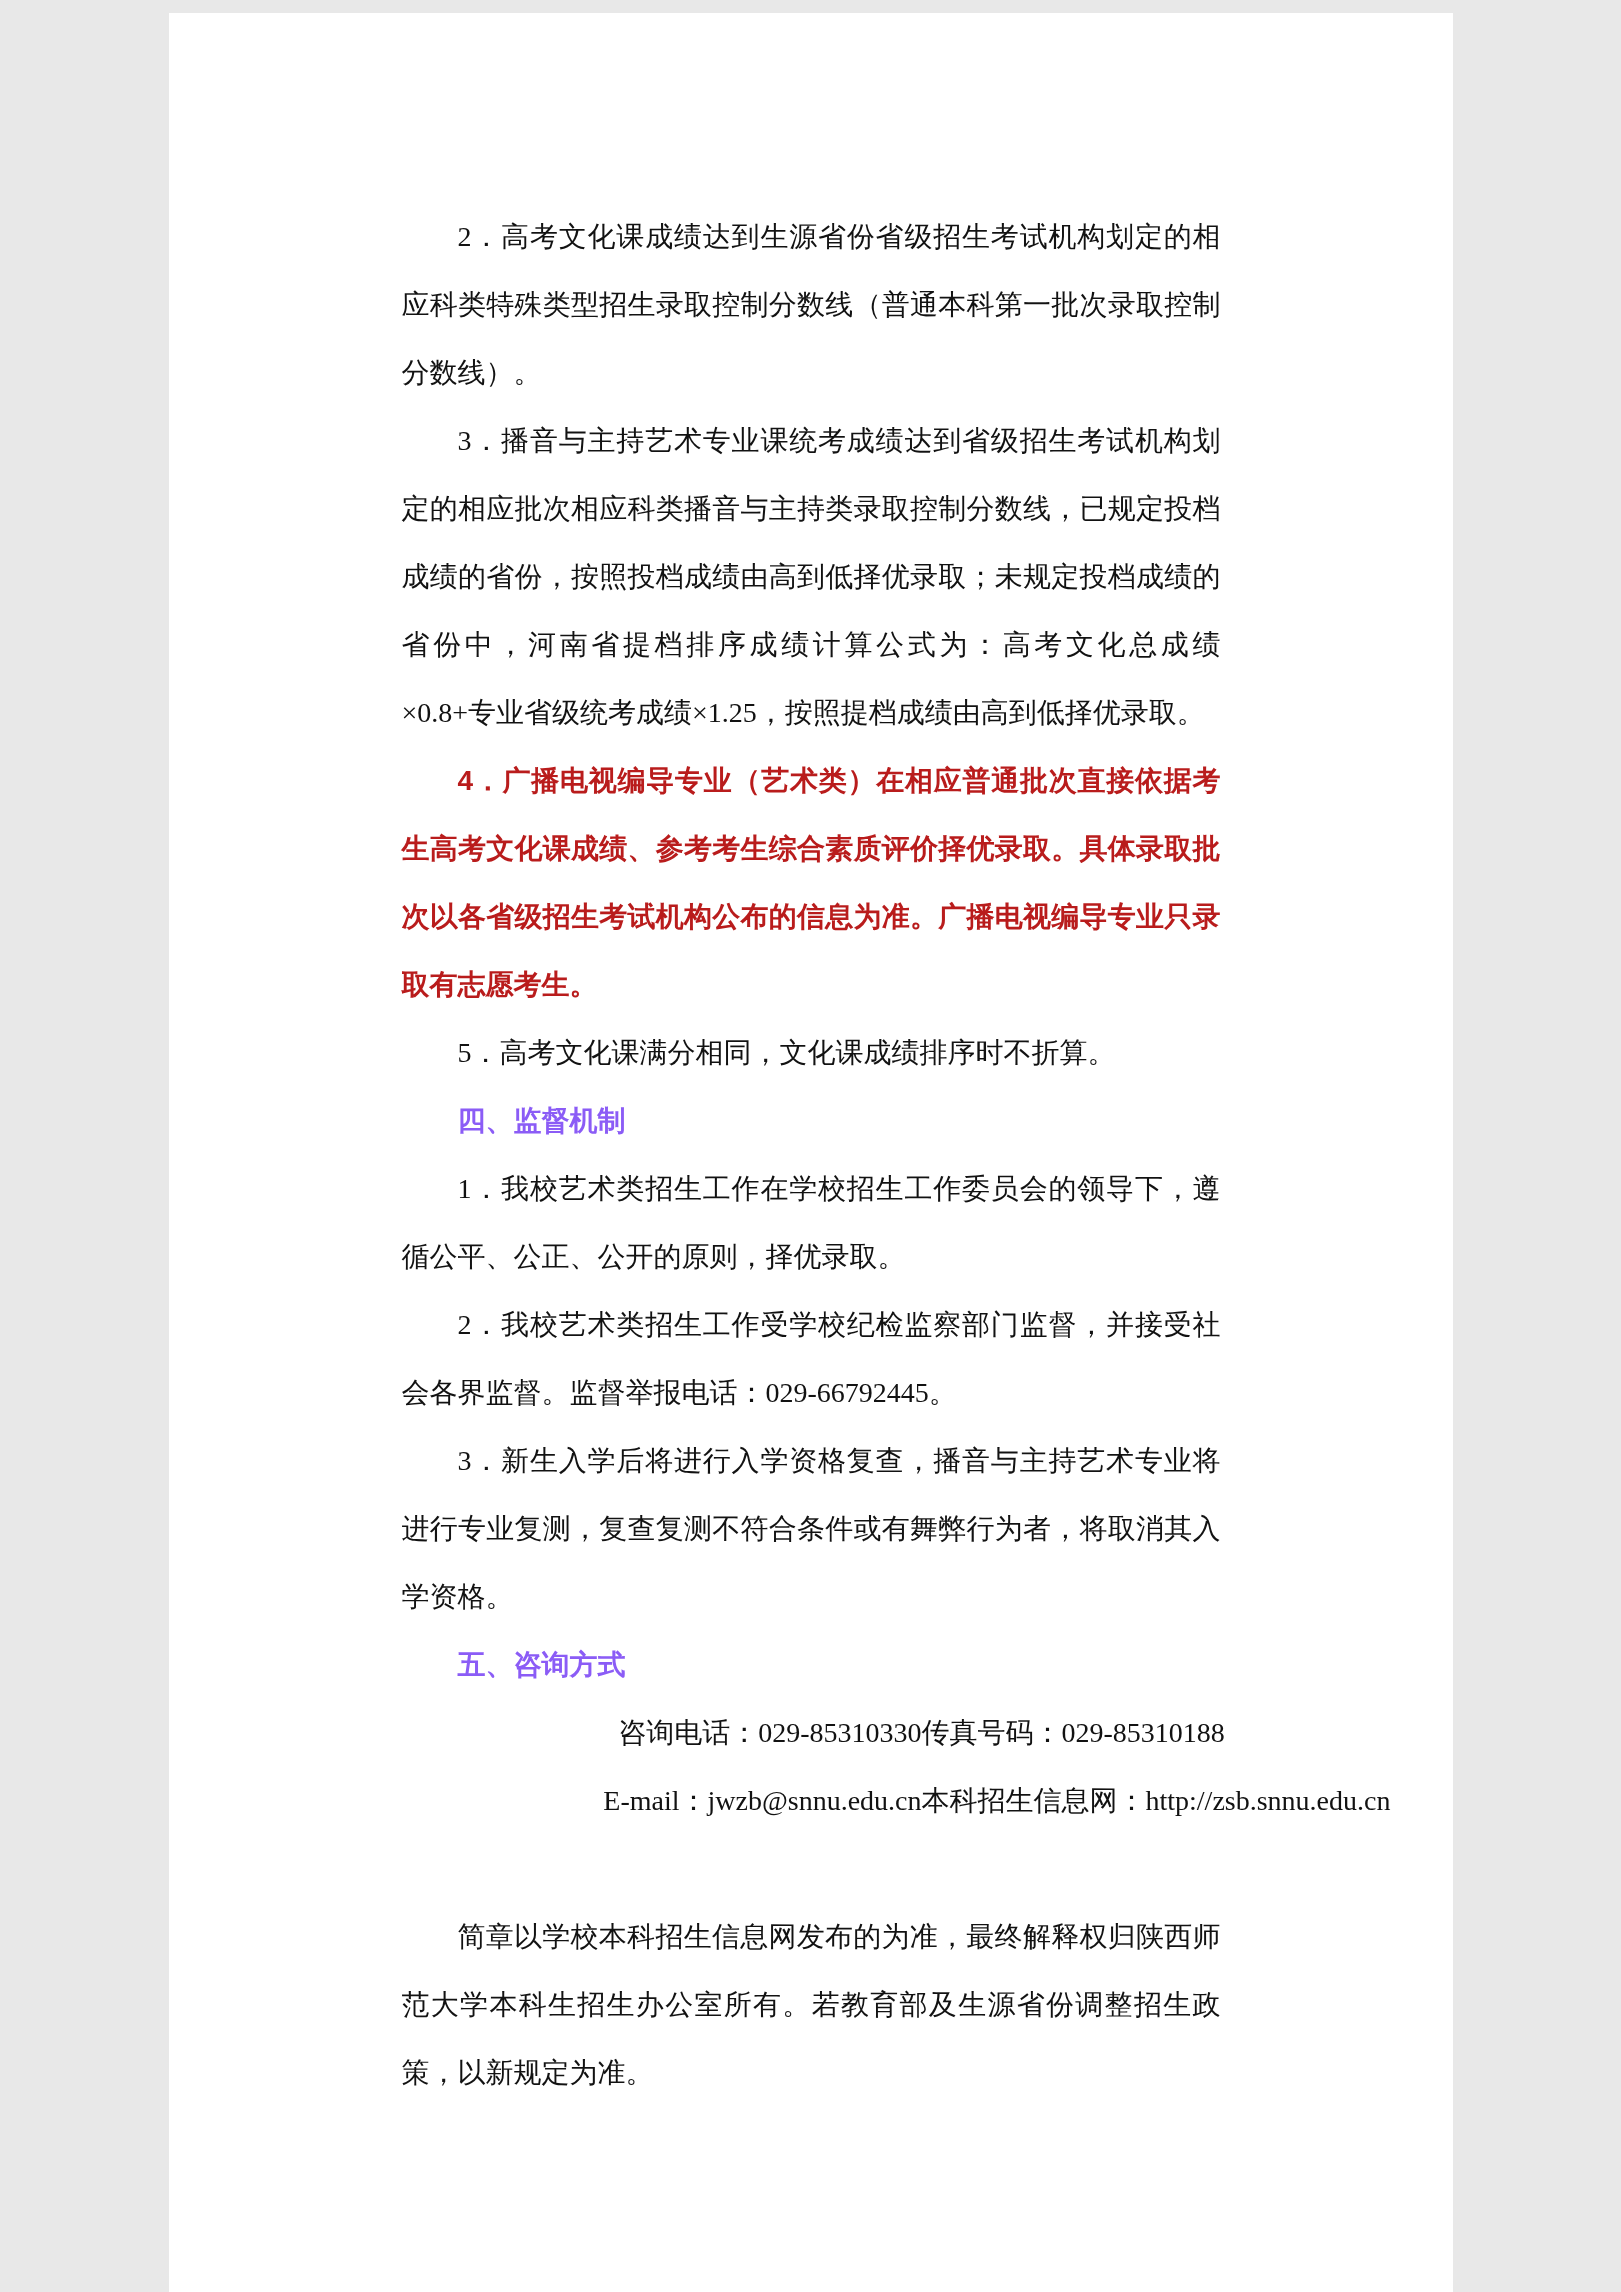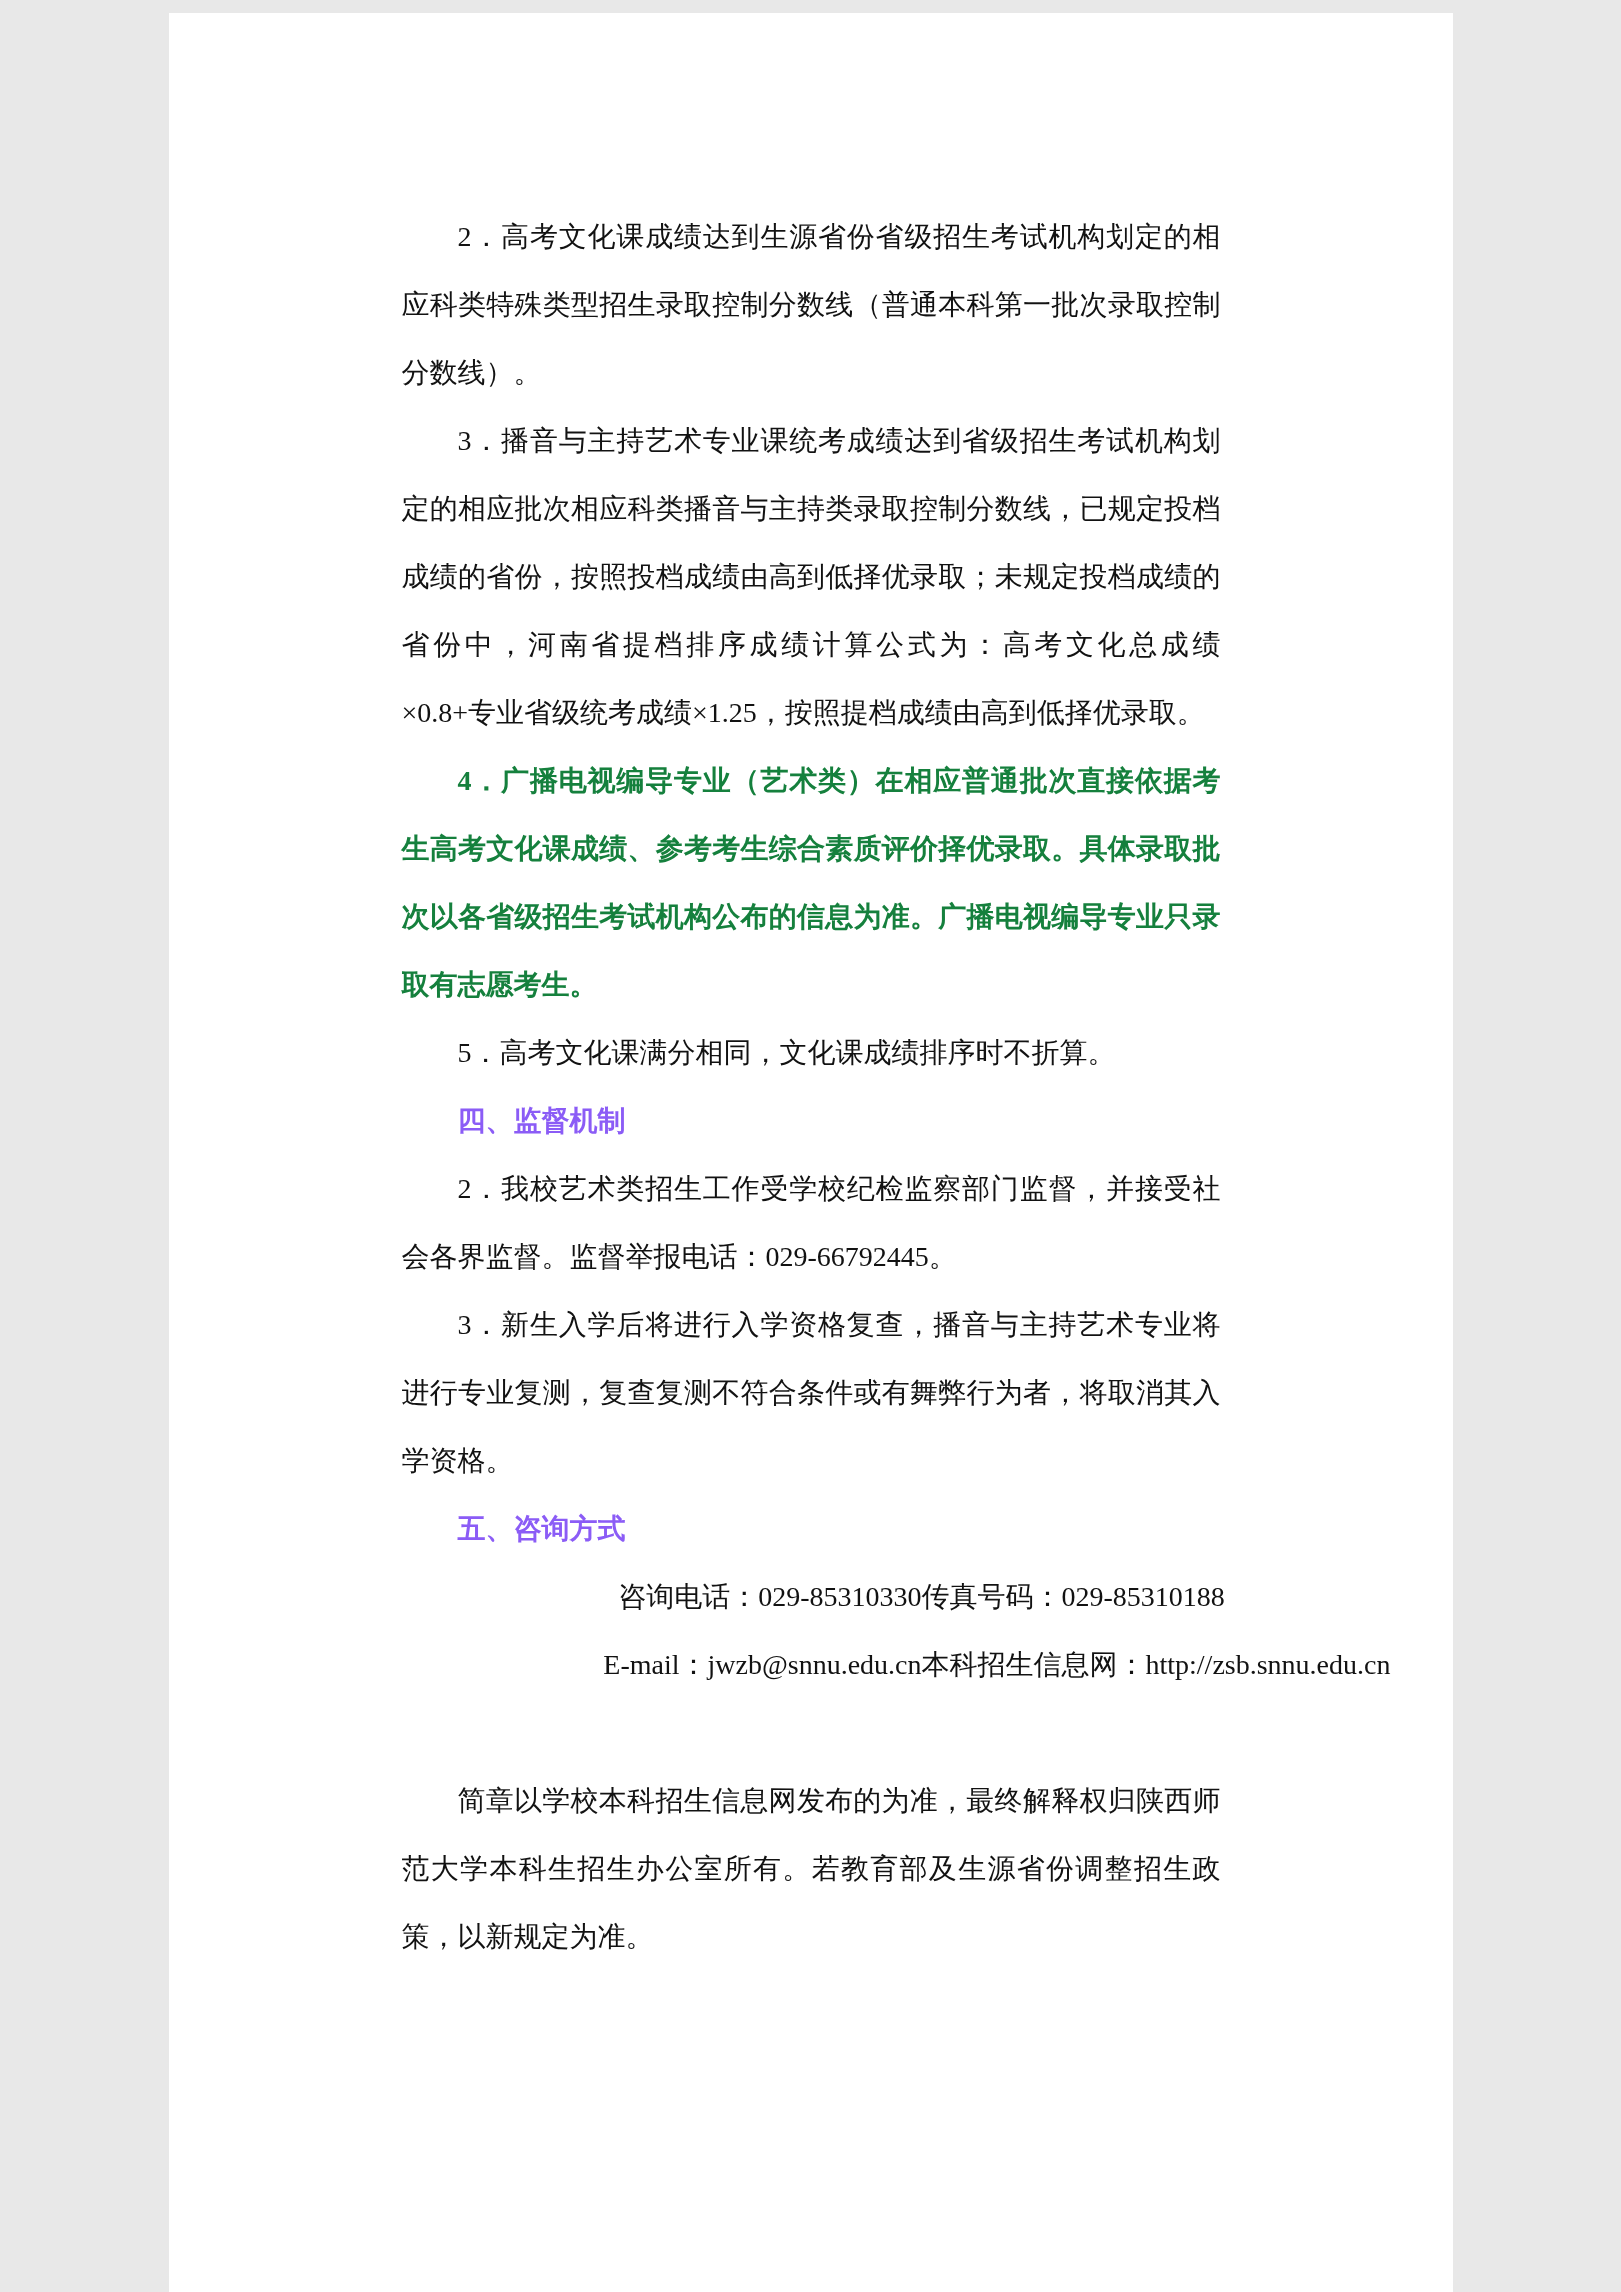--- a/index.html
+++ b/index.html
@@ -22,22 +22,22 @@
     color: #121212;
     overflow: hidden;
   }
   .para {
     margin: 0;
     text-indent: 2em;
     text-align: justify;
   }
   .para.bold {
     font-weight: bold;
-    color: #15803d;
-    font-family: Liberation Serif, serif;
+    color: #b91c1c;
+    font-family: Liberation Sans, sans-serif;
   }
   .heading {
     margin: 0;
     text-indent: 2em;
     font-weight: bold;
     color: #8b5cf6;
     font-family: Liberation Serif, serif;
   }
   .contact-row {
     margin: 0;
@@ -62,20 +62,21 @@
   <p class="para">2．高考文化课成绩达到生源省份省级招生考试机构划定的相应科类特殊类型招生录取控制分数线（普通本科第一批次录取控制分数线）。</p>
 
   <p class="para">3．播音与主持艺术专业课统考成绩达到省级招生考试机构划定的相应批次相应科类播音与主持类录取控制分数线，已规定投档成绩的省份，按照投档成绩由高到低择优录取；未规定投档成绩的省份中，河南省提档排序成绩计算公式为：高考文化总成绩×0.8+专业省级统考成绩×1.25，按照提档成绩由高到低择优录取。</p>
 
   <p class="para bold">4．广播电视编导专业（艺术类）在相应普通批次直接依据考生高考文化课成绩、参考考生综合素质评价择优录取。具体录取批次以各省级招生考试机构公布的信息为准。广播电视编导专业只录取有志愿考生。</p>
 
   <p class="para">5．高考文化课满分相同，文化课成绩排序时不折算。</p>
 
   <p class="heading">四、监督机制</p>
 
+  <p class="para">1．我校艺术类招生工作在学校招生工作委员会的领导下，遵循公平、公正、公开的原则，择优录取。</p>
 
   <p class="para">2．我校艺术类招生工作受学校纪检监察部门监督，并接受社会各界监督。监督举报电话：029-66792445。</p>
 
   <p class="para">3．新生入学后将进行入学资格复查，播音与主持艺术专业将进行专业复测，复查复测不符合条件或有舞弊行为者，将取消其入学资格。</p>
 
   <p class="heading">五、咨询方式</p>
 
   <div class="contact-row">
     <span class="contact-col-left"><span>咨询电话：</span><span>029-85310330</span></span><span><span>传真号码：</span><span>029-85310188</span></span>
   </div>

